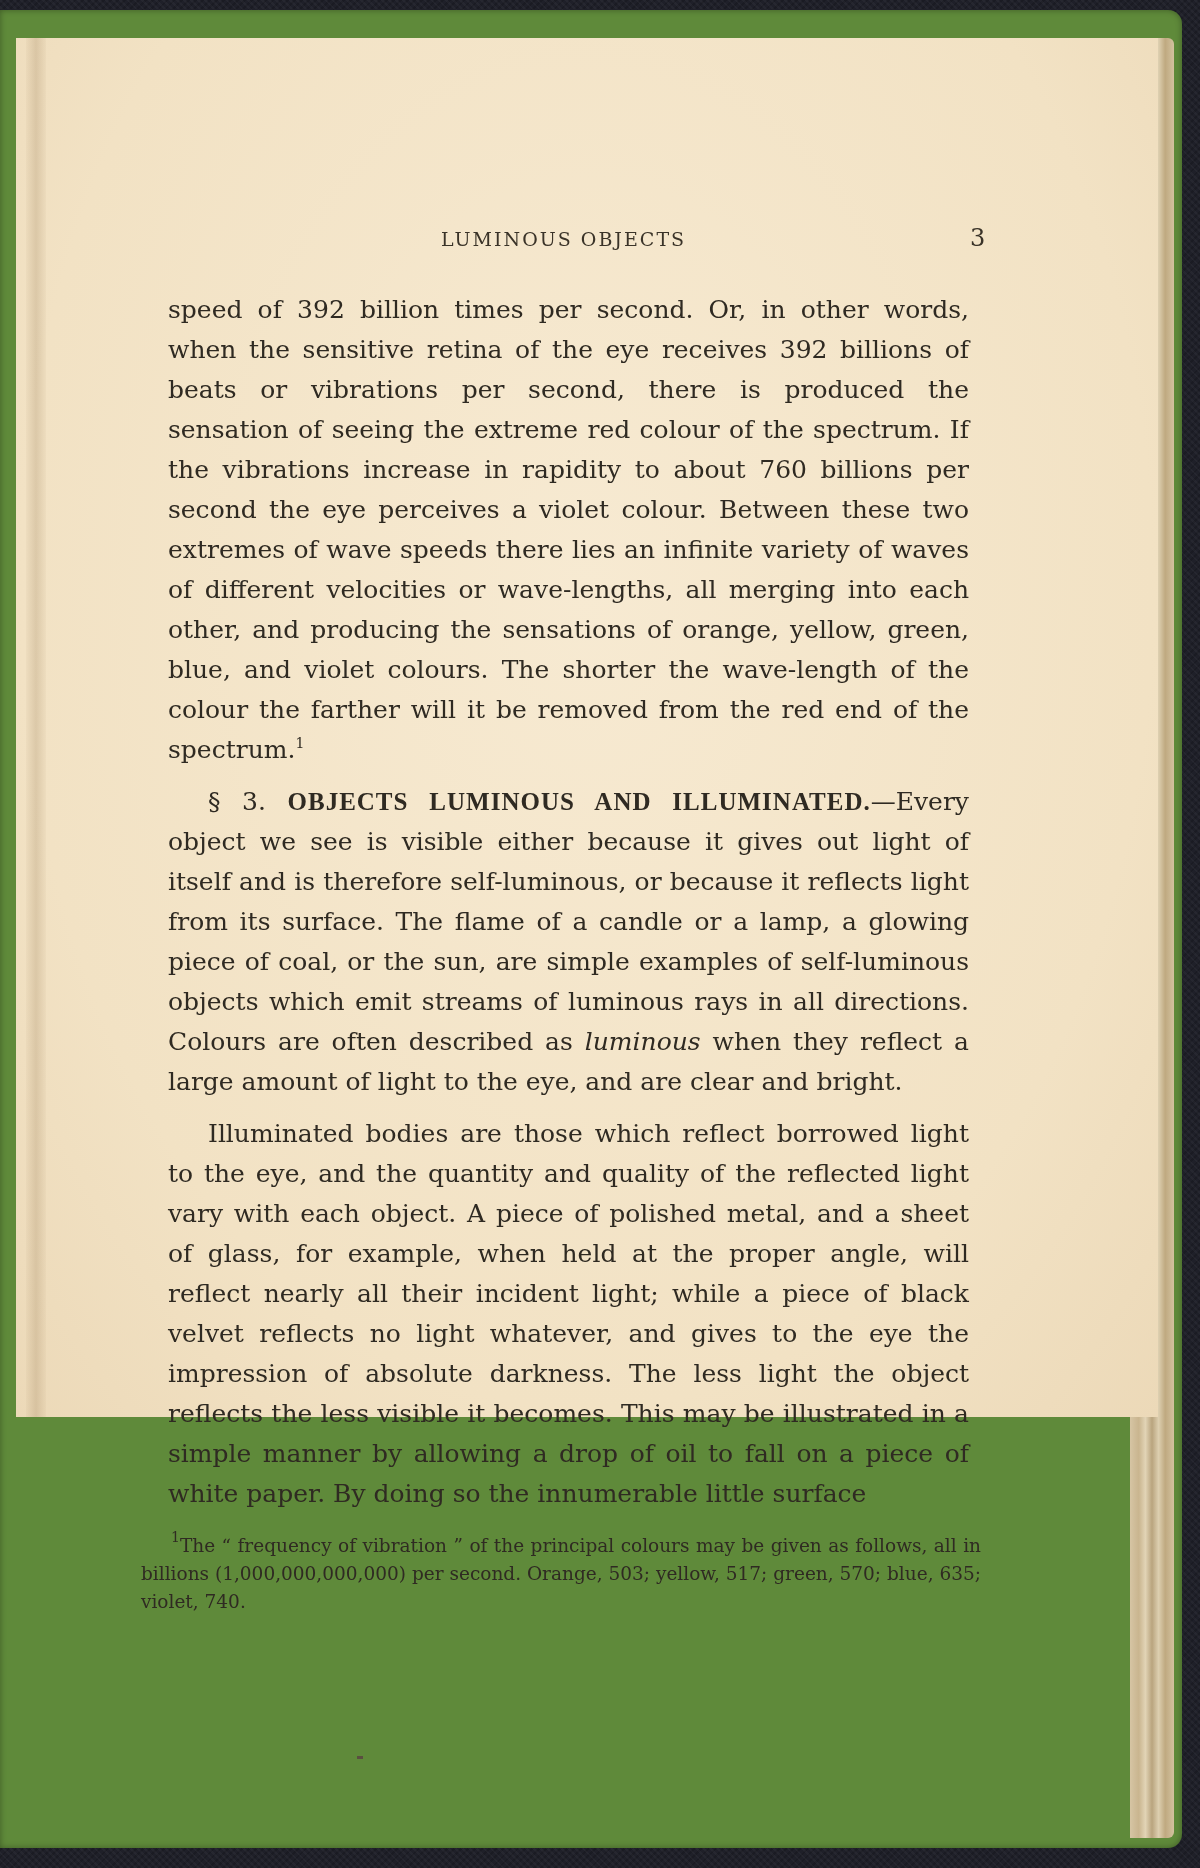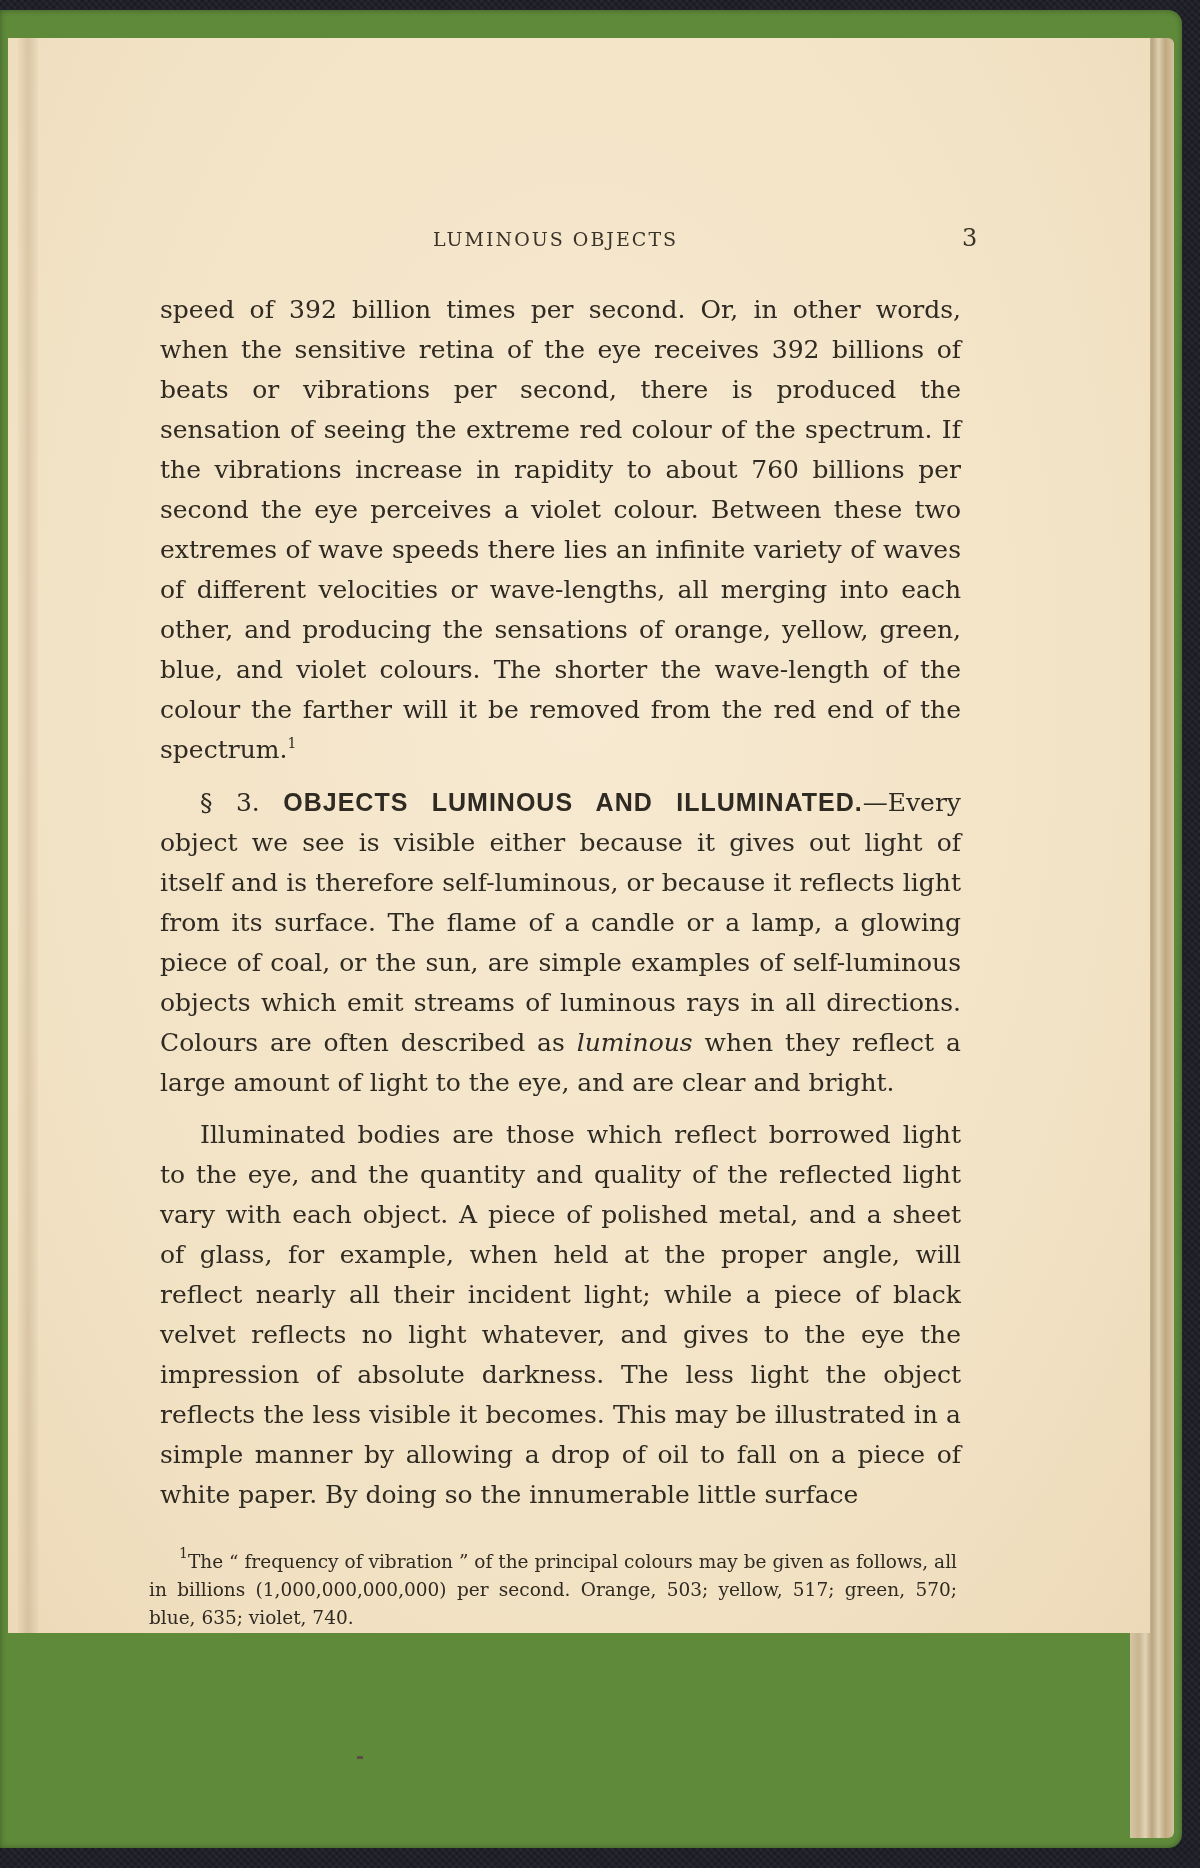--- a/index.html
+++ b/index.html
@@ -14,21 +14,21 @@
       background: #5f8a3a;
       border-radius: 0 14px 14px 0;
       box-shadow: inset 0 0 6px rgba(0,0,0,0.35);
     }
     .page-edges {
       position: absolute; left: 1130px; top: 38px; width: 44px; height: 1800px;
       background: linear-gradient(90deg, #d6c5a4 0%, #c9b58f 20%, #e2d4b6 35%, #b9a47e 50%, #ddcfb0 65%, #bfa980 80%, #d3c29f 100%);
       border-radius: 0 6px 6px 0;
     }
     .page {
-      position: absolute; left: 8px; top: 38px; width: 1142px; height: 1595px;
+      position: absolute; left: 16px; top: 38px; width: 1142px; height: 1379px;
       background: #f4e6cb;
       background-image: radial-gradient(ellipse at 50% 40%, #f7ead2 0%, #f2e2c4 70%, #ecd9b8 100%);
     }
     .gutter {
       position: absolute; left: 10px; top: 0; width: 20px; height: 100%;
       background: linear-gradient(90deg, rgba(160,130,90,0.05), rgba(140,110,70,0.22), rgba(160,130,90,0.05));
     }
     .running-head {
       position: absolute; top: 150px; left: 0; width: 100%;
       font-family: "DejaVu Serif", serif; color: #3a3328;
@@ -42,29 +42,29 @@
     }
     .body-text {
       position: absolute; left: 140px; top: 240px; width: 825px;
       font-family: "DejaVu Serif", serif; color: #2f2a22;
       font-size: 25px; line-height: 40px;
       text-align: justify;
     }
     .body-text p { margin: 12px; }
     .indent { text-indent: 40px; }
     .section-heading {
-      font-family: Liberation Sans, sans-serif; font-weight: bold; letter-spacing: 1px;
+      font-family: Liberation Serif, serif; font-weight: bold; letter-spacing: 1px;
     }
     sup { font-size: 14px; vertical-align: 10px; line-height: 0; }
     .footnote {
       position: absolute; left: 125px; top: 1494px; width: 840px;
       font-family: "DejaVu Serif", serif; color: #2f2a22;
       font-size: 18.5px; line-height: 28px; text-align: justify;
     }
-    .footnote p { margin: 16px; text-indent: 30px; }
+    .footnote p { margin: 0; text-indent: 30px; }
     .mark {
       position: absolute; left: 357px; top: 1756px; width: 6px; height: 3px; background: #5a4f40;
     }
   </style>
 </head>
 <body>
 
 <div class="cover"></div>
 <div class="page-edges"></div>
 

